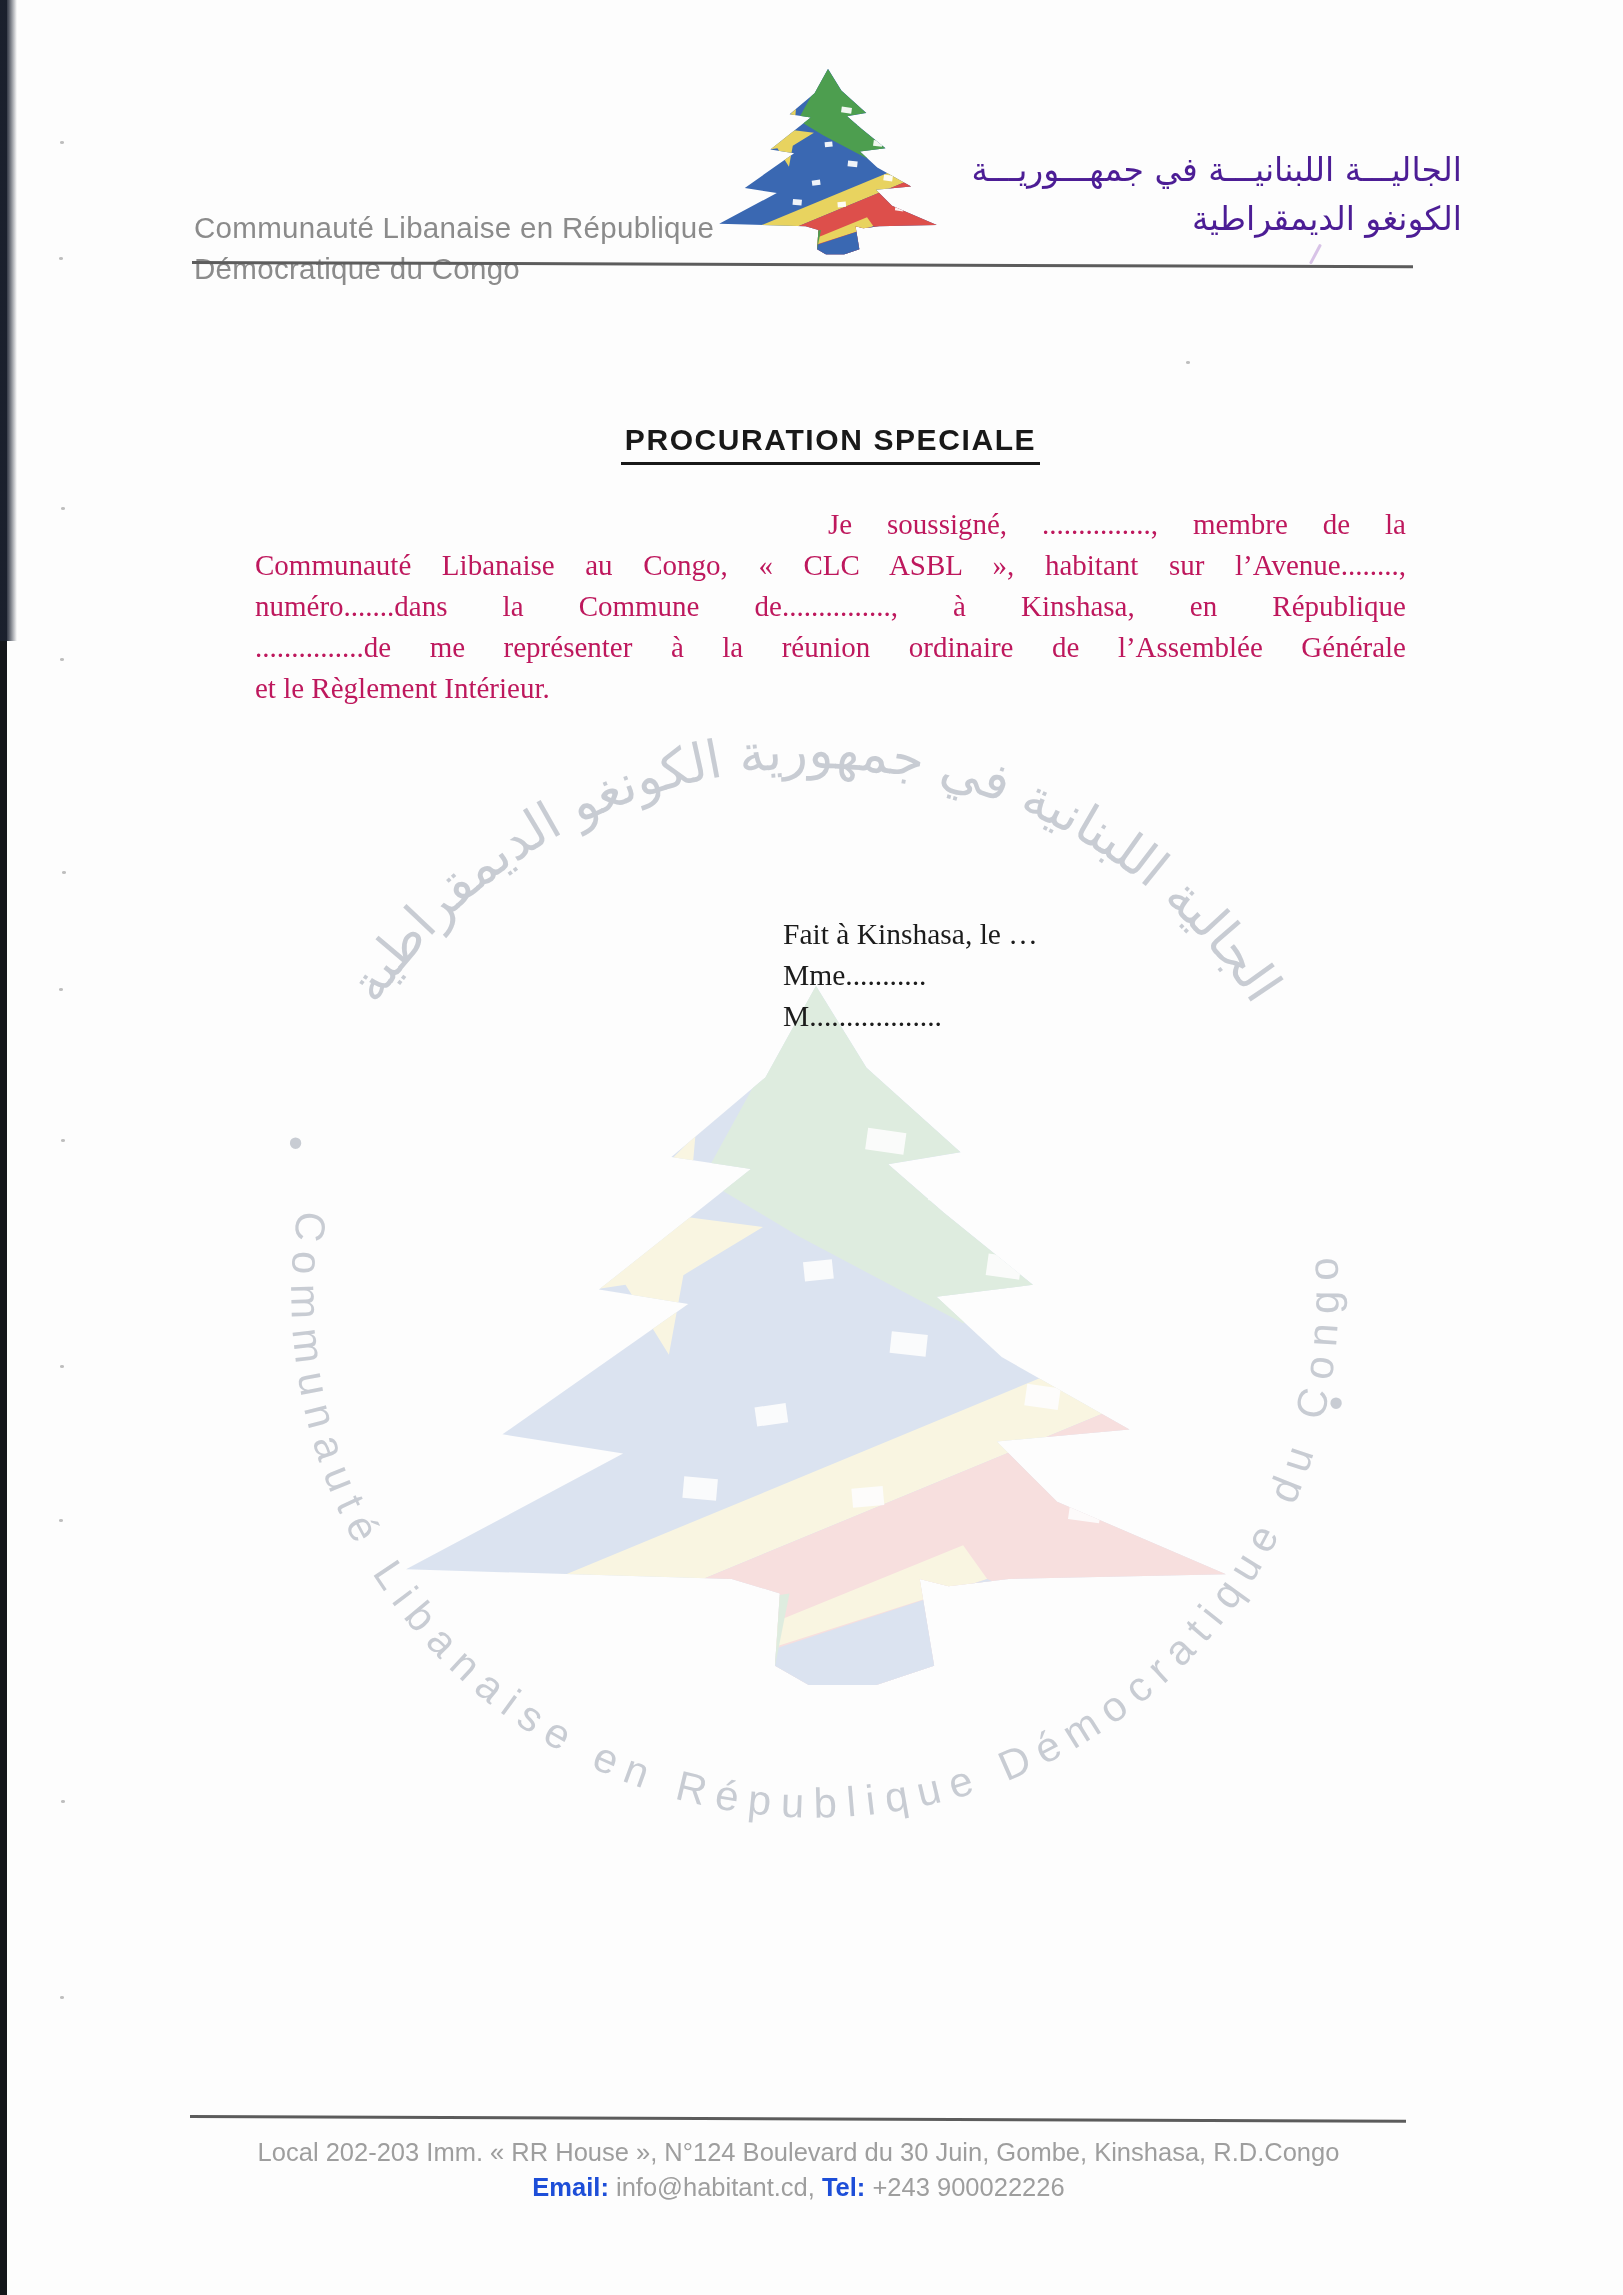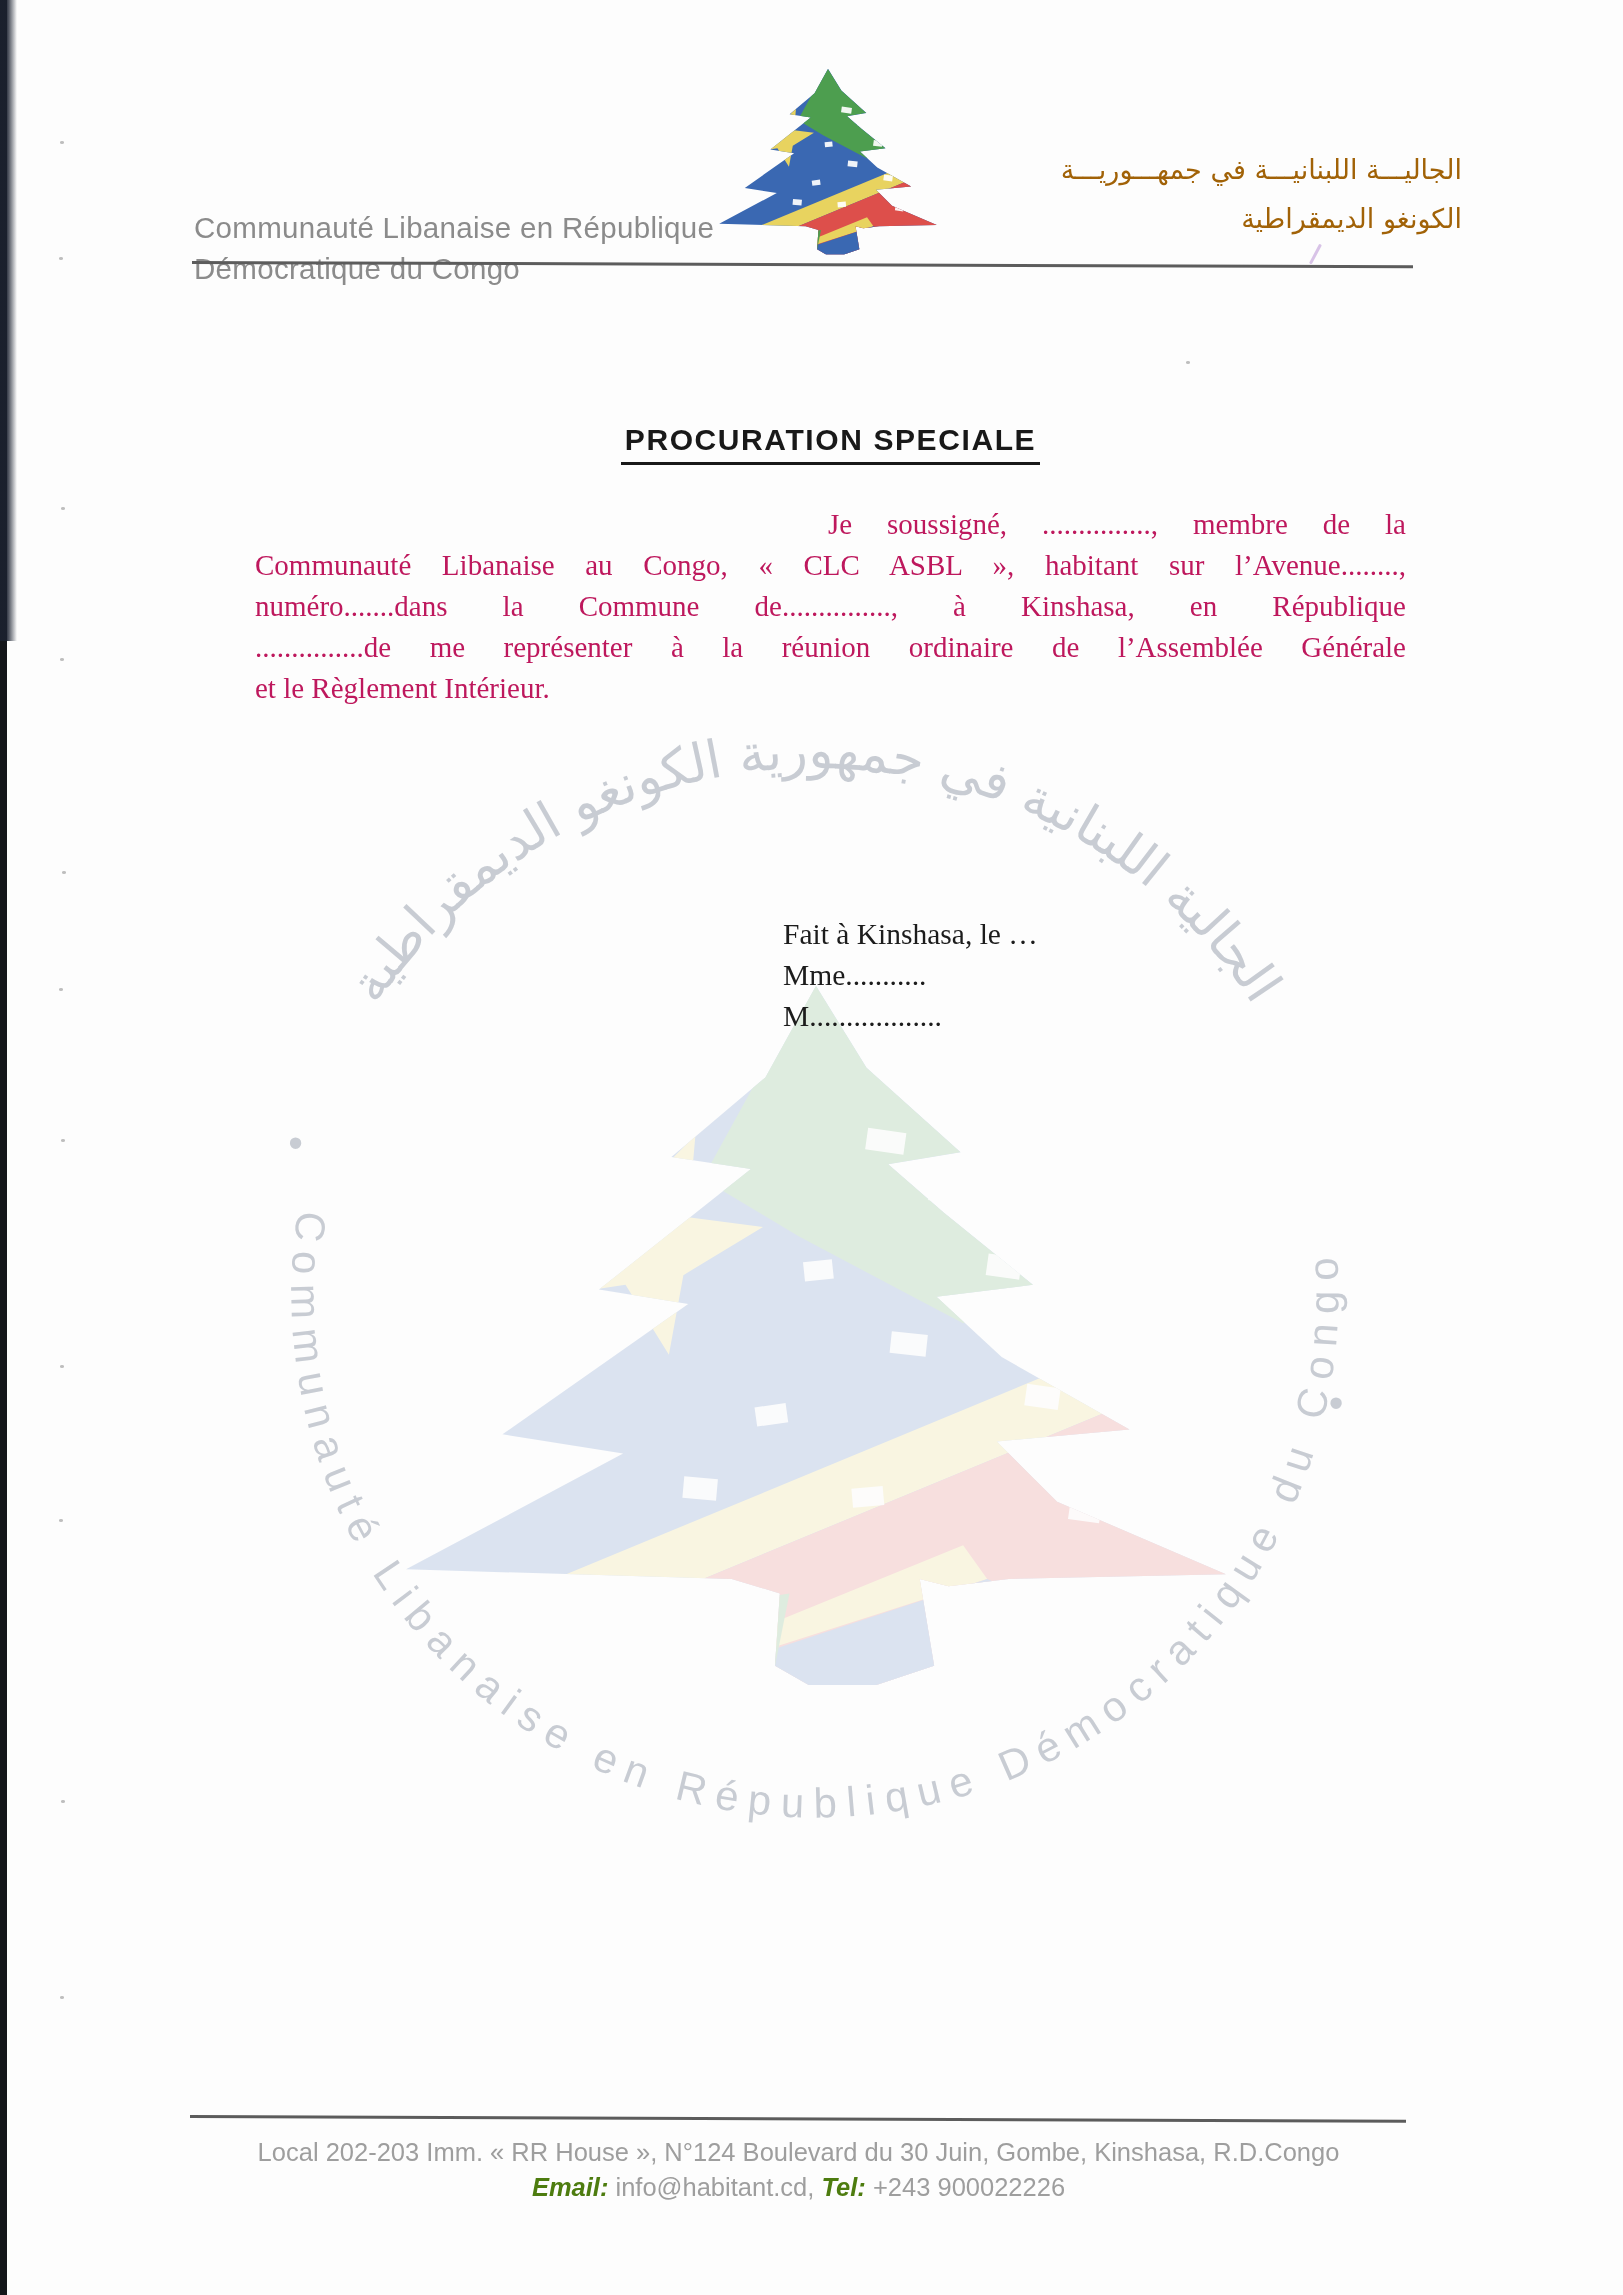--- a/index.html
+++ b/index.html
@@ -10,21 +10,21 @@
   
   .scan-strip{position:absolute;left:0;top:0;width:7.2px;height:2295px;background:#14161a;}
   .scan-strip-top{position:absolute;left:0;top:0;width:17px;height:641px;
       background:linear-gradient(to right,#1b2230 45%,rgba(27,34,48,0));opacity:.85;}
   .speck{position:absolute;width:3.9px;height:2.6px;border-radius:50%;background:#8a8a8a;opacity:.55;}
   .tick{position:absolute;width:2.6px;height:22px;background:#b48ad2;opacity:.5;transform:rotate(28deg);border-radius:1.3px;}
 
   
   .org-fr{position:absolute;left:194px;top:207px;color:#8b8b8b;font-size:29.5px;line-height:41px;letter-spacing:0.3px;}
   .logo{position:absolute;left:716px;top:65px;width:224px;height:192px;}
-  .org-ar{position:absolute;right:162px;top:145px;color:#a16207;font-size:27px;line-height:49px;
+  .org-ar{position:absolute;right:162px;top:145px;color:#4c1d95;font-size:33px;line-height:49px;
       text-align:right;font-family:"DejaVu Sans",sans-serif;}
   .rule{position:absolute;background:#5c5c5c;height:3.3px;transform-origin:left center;}
   .rule-top{left:192px;top:261px;width:1221px;transform:rotate(0.2deg);}
   .rule-bottom{left:190px;top:2115px;width:1216px;transform:rotate(0.22deg);}
 
   
   .wm-ring{position:absolute;left:0;top:0;width:1624px;height:2295px;pointer-events:none;}
   .wm-ring text{fill:#99a1ae;opacity:.52;}
   .wm-fr{font-size:64px;letter-spacing:16px;font-family:"Liberation Sans","DejaVu Sans",sans-serif;}
   .wm-ar{font-size:80px;font-family:"DejaVu Sans",sans-serif;}
@@ -40,21 +40,21 @@
   .body-line{text-align:justify;text-align-last:justify;white-space:nowrap;}
   .body-line.first{padding-left:573px;}
   .body-line.last{text-align-last:left;}
   .sig{position:absolute;left:783px;top:914px;color:#1c1c1c;
       font-family:"Liberation Serif","DejaVu Serif",serif;font-size:29.5px;line-height:41px;}
 
   
   .footer-text{position:absolute;left:190px;width:1217px;text-align:center;color:#9e9e9e;font-size:25.5px;}
   .f1{top:2138px;}
   .f2{top:2173px;}
-  .f2 b{color:#4d7c0f;font-style:italic;}
+  .f2 b{color:#1d4ed8;}
 </style>
 </head>
 <body>
 
 <svg width="0" height="0" style="position:absolute" aria-hidden="true">
   <defs>
     <path id="cedar-sil" d="M175,6 L196,40 L235,75 L205,80 L228,100 L265,130 L225,135 L252,160 L305,190
       L250,195 L275,220 L345,250 L255,252 L230,255 L218,252 L224,288 L200,296 L172,296 L158,288 L160,258
       L140,252 L5,248 L95,200 L45,192 L122,138 L85,132 L148,82 L115,77 L154,44 Z"></path>
     <clipPath id="cedar-clip">

